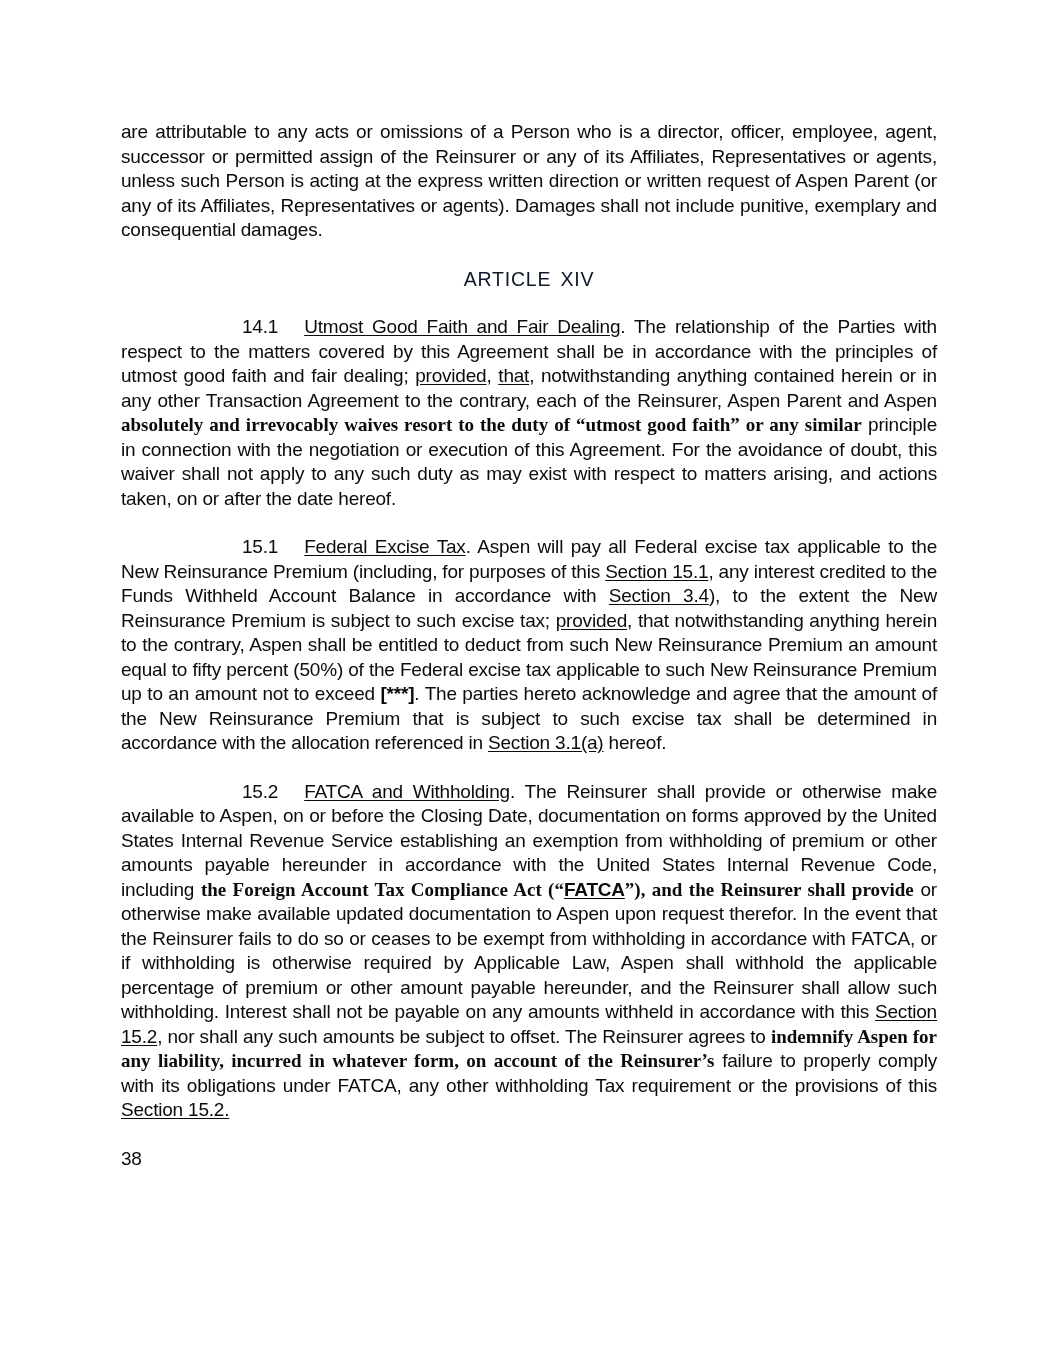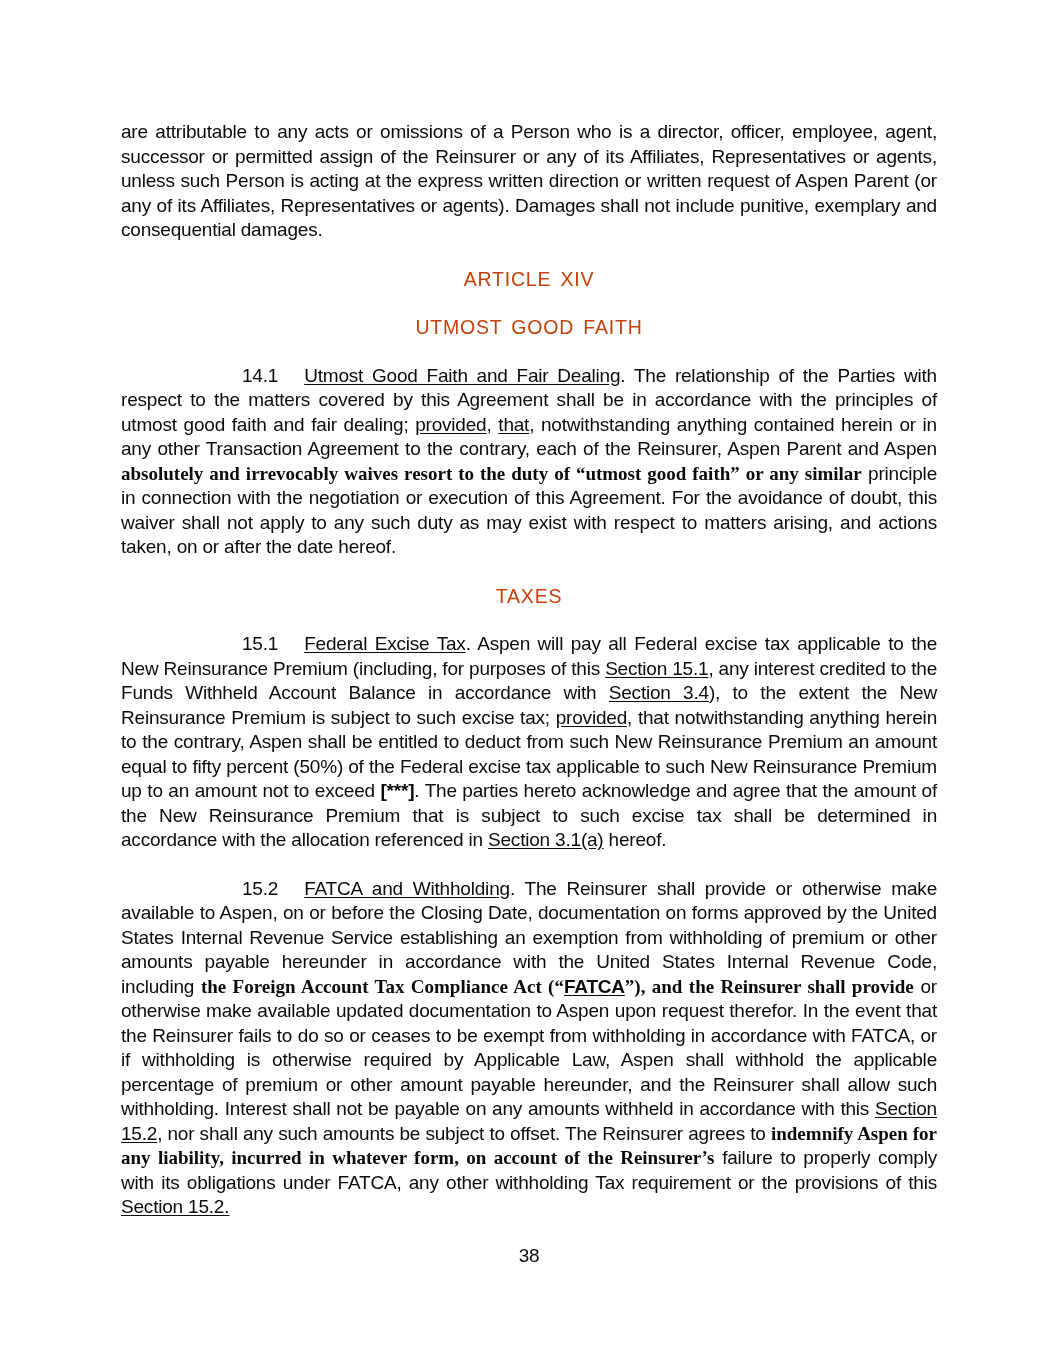--- a/index.html
+++ b/index.html
@@ -28,59 +28,57 @@
   .para.indent {
     text-indent: 121px;
   }
   .heading {
     margin: 24px 0;
     text-align: center;
     font-weight: normal;
     font-size: 19.5px;
     letter-spacing: 0.8px;
     word-spacing: 3px;
-    color: #c2410c;
+    color: #0f172a;
   }
   .u {
     text-decoration: underline;
     text-underline-offset: 2px;
     margin-top: 20px;
   }
   .b {
     font-weight: bold;
   }
   .serif {
     font-family: "Liberation Serif", serif;
     letter-spacing: 0;
     font-weight: bold;
   }
   .tab {
     display: inline-block;
     width: 26px;
   }
   .page-number {
-    text-align: center;
+    text-align: left;
     font-size: 19px;
   }
 </style>
 </head>
 <body>
 
 <div class="page">
 
   <p class="para"><span class="">are attributable to any acts or omissions of a Person who is a director, officer, employee, agent, successor or permitted assign of the Reinsurer or any of its Affiliates, Representatives or agents, unless such Person is acting at the express written direction or written request of Aspen Parent (or any of its Affiliates, Representatives or agents).  Damages shall not include punitive, exemplary and consequential damages.</span></p>
 
   <div class="heading">ARTICLE XIV</div>
 
-  <div class="heading">UTMOST GOOD FAITH</div>
 
   <p class="para indent"><span class="">14.1</span><span class="tab"></span><span class="u">Utmost Good Faith and Fair Dealing</span><span class="">.  The relationship of the Parties with respect to the matters covered by this Agreement shall be in accordance with the principles of utmost good faith and fair dealing; </span><span class="u">provided</span><span class="">, </span><span class="u">that</span><span class="">, notwithstanding anything contained herein or in any other Transaction Agreement to the contrary, each of the Reinsurer, Aspen Parent and Aspen </span><span class="serif">absolutely and irrevocably waives resort to the duty of “utmost good faith” or any similar</span><span class=""> principle in connection with the negotiation or execution of this Agreement. For the avoidance of doubt, this waiver shall not apply to any such duty as may exist with respect to matters arising, and actions taken, on or after the date hereof.</span></p>
 
 
-  <div class="heading">TAXES</div>
 
   <p class="para indent"><span class="">15.1</span><span class="tab"></span><span class="u">Federal Excise Tax</span><span class="">.  Aspen will pay all Federal excise tax applicable to the New Reinsurance Premium (including, for purposes of this </span><span class="u">Section 15.1</span><span class="">, any interest credited to the Funds Withheld Account Balance in accordance with </span><span class="u">Section 3.4</span><span class="">), to the extent the New Reinsurance Premium is subject to such excise tax; </span><span class="u">provided</span><span class="">, that notwithstanding anything herein to the contrary, Aspen shall be entitled to deduct from such New Reinsurance Premium an amount equal to fifty percent (50%) of the Federal excise tax applicable to such New Reinsurance Premium up to an amount not to exceed </span><span class="b">[***]</span><span class="">. The parties hereto acknowledge and agree that the amount of the New Reinsurance Premium that is subject to such excise tax shall be determined in accordance with the allocation referenced in </span><span class="u">Section 3.1(a)</span><span class=""> hereof.</span></p>
 
   <p class="para indent"><span class="">15.2</span><span class="tab"></span><span class="u">FATCA and Withholding</span><span class="">.  The Reinsurer shall provide or otherwise make available to Aspen, on or before the Closing Date, documentation on forms approved by the United States Internal Revenue Service establishing an exemption from withholding of premium or other amounts payable hereunder in accordance with the United States Internal Revenue Code, including </span><span class="serif">the Foreign Account Tax Compliance Act (“</span><span class="u b">FATCA</span><span class="serif">”), and the Reinsurer shall provide</span><span class=""> or otherwise make available updated documentation to Aspen upon request therefor.  In the event that the Reinsurer fails to do so or ceases to be exempt from withholding in accordance with FATCA, or if withholding is otherwise required by Applicable Law, Aspen shall withhold the applicable percentage of premium or other amount payable hereunder, and the Reinsurer shall allow such withholding.   Interest shall not be payable on any amounts withheld in accordance with this </span><span class="u">Section 15.2</span><span class="">, nor shall any such amounts be subject to offset.  The Reinsurer agrees to </span><span class="serif">indemnify Aspen for any liability, incurred in whatever form, on account of the Reinsurer’s</span><span class=""> failure to properly comply with its obligations under FATCA, any other withholding Tax requirement or the provisions of this </span><span class="u">Section 15.2.</span></p>
 
   <div class="page-number">38</div>
 
 </div>
 
 </body></html>

